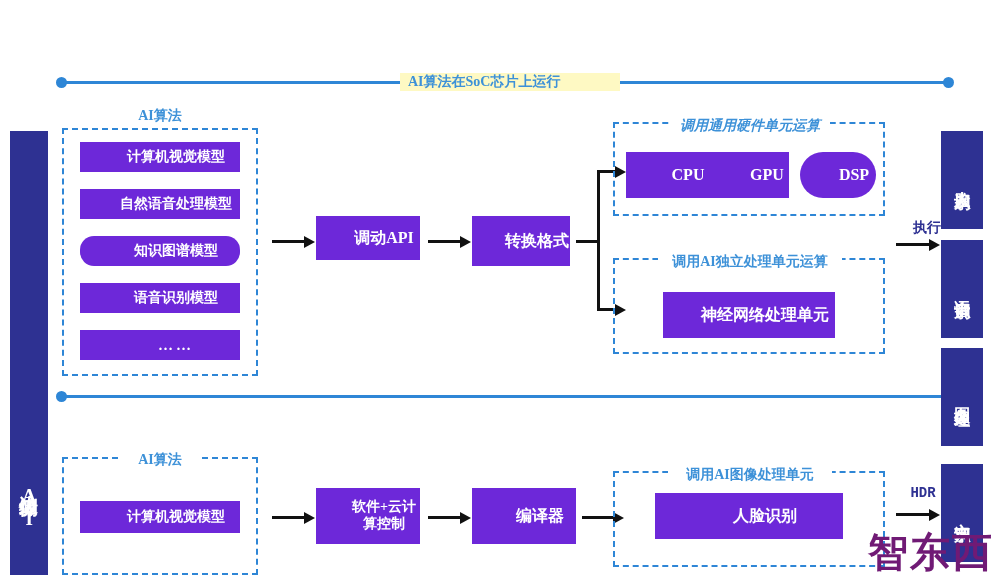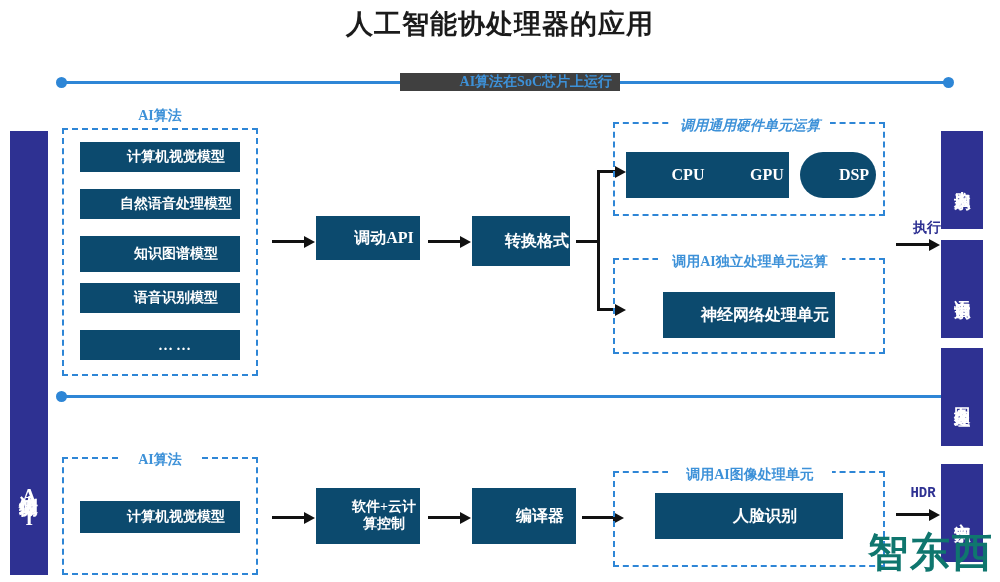--- a/index.html
+++ b/index.html
@@ -46,42 +46,42 @@
     font-family: "Liberation Serif", "DejaVu Serif", serif;
   }
 
   
   .rule { position: absolute; height: 3px; background: #2E86D6; }
   .rule-dot {
     position: absolute; width: 11px; height: 11px; border-radius: 50%;
     background: #2E86D6;
   }
   .rule-label {
-    position: absolute; text-align: right;
+    position: absolute; text-align: left;
     color: #3D91D8; font-weight: 700; font-size: 14px;
     font-family: "Liberation Serif", "DejaVu Serif", serif;
-    background: #404040; padding: 0 8px; white-space: nowrap;
+    background: #fef9c3; padding: 0 8px; white-space: nowrap;
   }
 
   
   .dash-group {
     position: absolute;
     border: 2px dashed #2E86D6;
     background: transparent;
   }
   .group-title {
     position: absolute; text-align: center; white-space: nowrap;
     color: #3D91D8; font-weight: 700; font-size: 14px;
     font-family: "Liberation Serif", "DejaVu Serif", serif;
     background: #ffffff; padding: 0 6px;
   }
 
   
   .pbox {
-    position: absolute; background: #0c4a6e;
+    position: absolute; background: #6d28d9;
     display: flex; align-items: center; justify-content: center;
     color: #ffffff; font-weight: 700; text-align: center;
     font-family: "Liberation Serif", "DejaVu Serif", serif;
     font-size: 14px; line-height: 1.2; padding-left: 32px;
   }
   .pbox.big { font-size: 16px; }
   .pbox.dots { letter-spacing: 3px; font-size: 15px; }
 
   
   .arrow-line { position: absolute; background: #111111; }
@@ -93,47 +93,46 @@
   }
   .arrow-label {
     position: absolute; white-space: nowrap; text-align: center;
     color: #2E3192; font-weight: 700; font-size: 14px;
     font-family: Liberation Mono, monospace;
   }
 
   
   .watermark {
     position: absolute; right: 6px; bottom: 2px;
-    font-size: 40px; font-weight: 700; color: #0f766e;
+    font-size: 40px; font-weight: 700; color: #701a75;
     font-family: "Liberation Serif", "DejaVu Serif", serif;
     letter-spacing: 2px; user-select: none; pointer-events: none;
   }
 </style>
 </head>
 <body>
 
 <div id="stage">
 
-  <div class="title">人工智能协处理器的应用</div>
 
   <div class="side-bar" style="left:10px; top:131px; width:38px; height:444px;">
     <div class="vtext">边缘侧AI</div>
   </div>
 
   <div class="rule-dot" style="left:56px; top:77px;"></div>
   <div class="rule" style="left:61px; top:81px; width:888px;"></div>
   <div class="rule-dot" style="left:943px; top:77px;"></div>
   <div class="rule-label" style="left:400px; top:73px; width:220px;">AI算法在SoC芯片上运行</div>
 
   <div class="dash-group" style="left:62px; top:128px; width:196px; height:248px;"></div>
   <div class="group-title" style="left:122px; top:107px; width:76px;">AI算法</div>
 
   <div class="pbox" style="left:80px; top:142px; width:160px; height:30px;">计算机视觉模型</div>
   <div class="pbox" style="left:80px; top:189px; width:160px; height:30px;">自然语音处理模型</div>
-  <div class="pbox" style="left:80px; top:236px; width:160px; height:36px;">知识图谱模型</div>
+  <div class="pbox" style="left:80px; top:236px; width:160px; height:30px;border-radius:14px;">知识图谱模型</div>
   <div class="pbox" style="left:80px; top:283px; width:160px; height:30px;">语音识别模型</div>
   <div class="pbox dots" style="left:80px; top:330px; width:160px; height:30px;">……</div>
 
   <div class="arrow-line" style="left:272px; top:240px; width:32px; height:3px;"></div>
   <div class="arrow-head" style="left:304px; top:235.5px;"></div>
 
   <div class="pbox big" style="left:316px; top:216px; width:104px; height:44px;">调动API</div>
 
   <div class="arrow-line" style="left:428px; top:240px; width:32px; height:3px;"></div>
   <div class="arrow-head" style="left:460px; top:235.5px;"></div>

